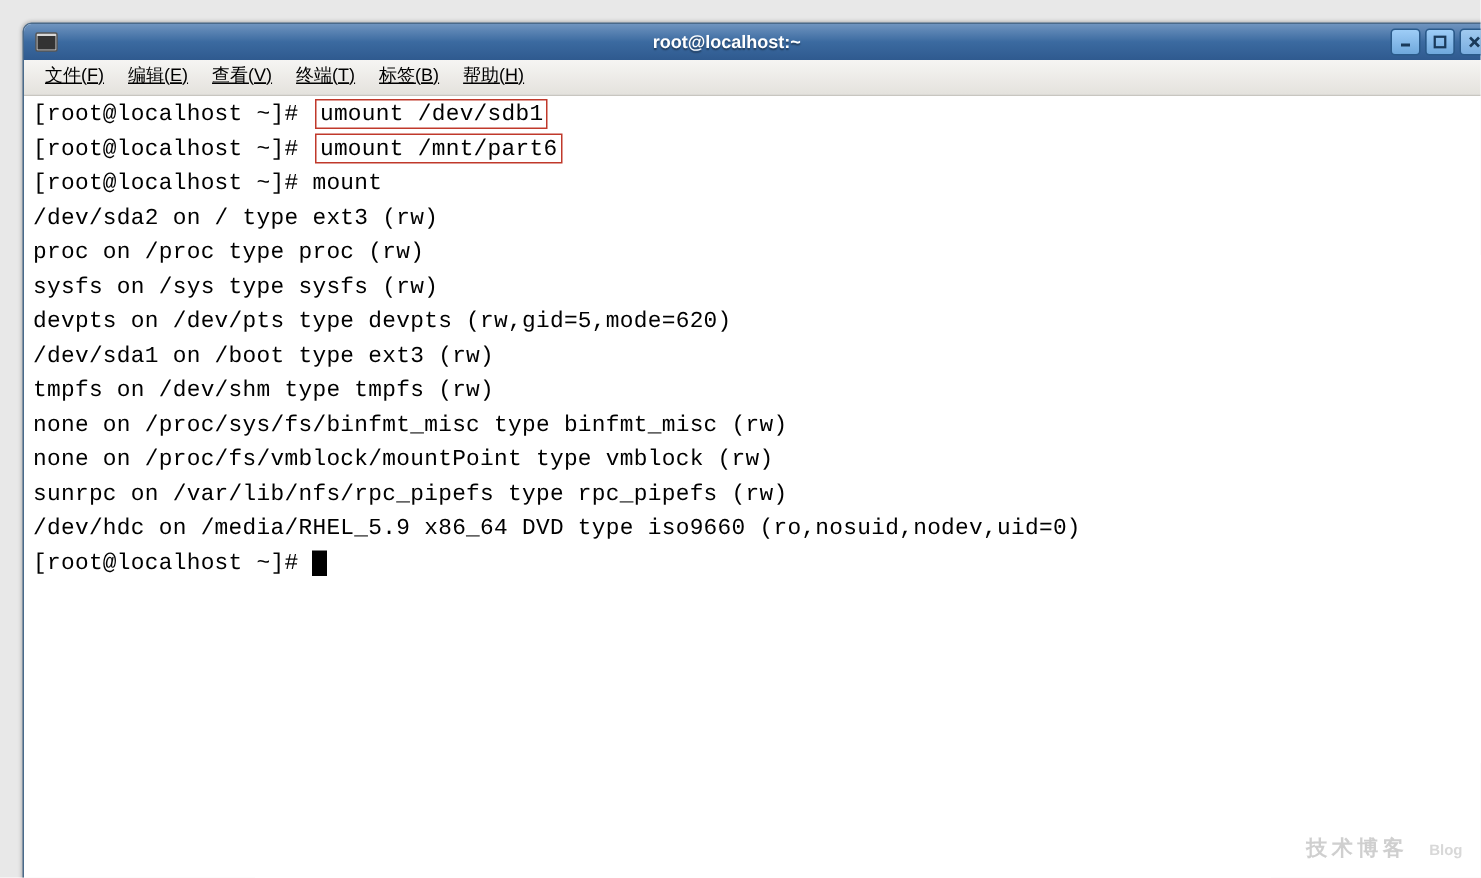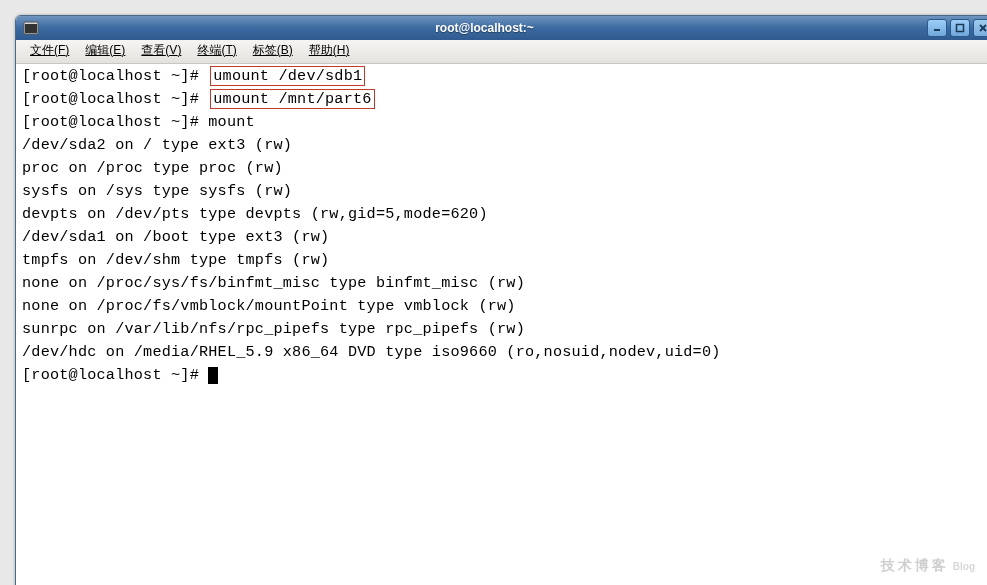--- a/index.html
+++ b/index.html
@@ -15,21 +15,21 @@
   .menubar { height:24px; background:linear-gradient(#f6f5f3,#e4e2dd); border-bottom:1px solid #c8c6c0; display:flex; padding:0 6px; font-size:12px;text-decoration:underline; }
   .menu-item { padding:2px 8px; cursor:pointer; }
   .menu-item u { text-decoration:underline; }
   .terminal { background:#fff; color:#000; font-family:Liberation Mono, monospace; font-size:15.2px; line-height:23px; padding:1px 6px; height:531px; overflow:hidden; white-space:pre; letter-spacing:.2px; }
   .hl { border:1px solid #c0392b; padding:0 2px; margin-left:2px; }
   .cursor { display:inline-block; width:10px; height:17px; background:#000; vertical-align:text-bottom; }
   .watermark { position:absolute; right:12px; bottom:10px; text-align:right; color:#d0d0d0; font-family:Arial,sans-serif; pointer-events:none; }
   .wm1 { font-size:27px; font-weight:bold; letter-spacing:1px; text-shadow:1px 1px 0 #888; }
   .wm1 .dot { font-size:14px; }
   .wm2 { font-size:14px; font-weight:bold; color:#cfcfcf; letter-spacing:3px; }
-  .wm2 .blog { font-size:10px; letter-spacing:0; margin-left:4px; color:#d8d8d8; }
+  .wm2 .blog { font-size:10px; letter-spacing:0; margin-left:14px; color:#d8d8d8; }
 </style>
 </head>
 <body>
 
 <div class="window">
   <div class="titlebar">
     <div class="title-left">
       <svg viewBox="0 0 16 16">
           <rect x="1" y="2" width="14" height="12" rx="1" fill="#d8d8d8" stroke="#555"></rect>
           <rect x="2" y="4" width="12" height="9" fill="#333"></rect>

